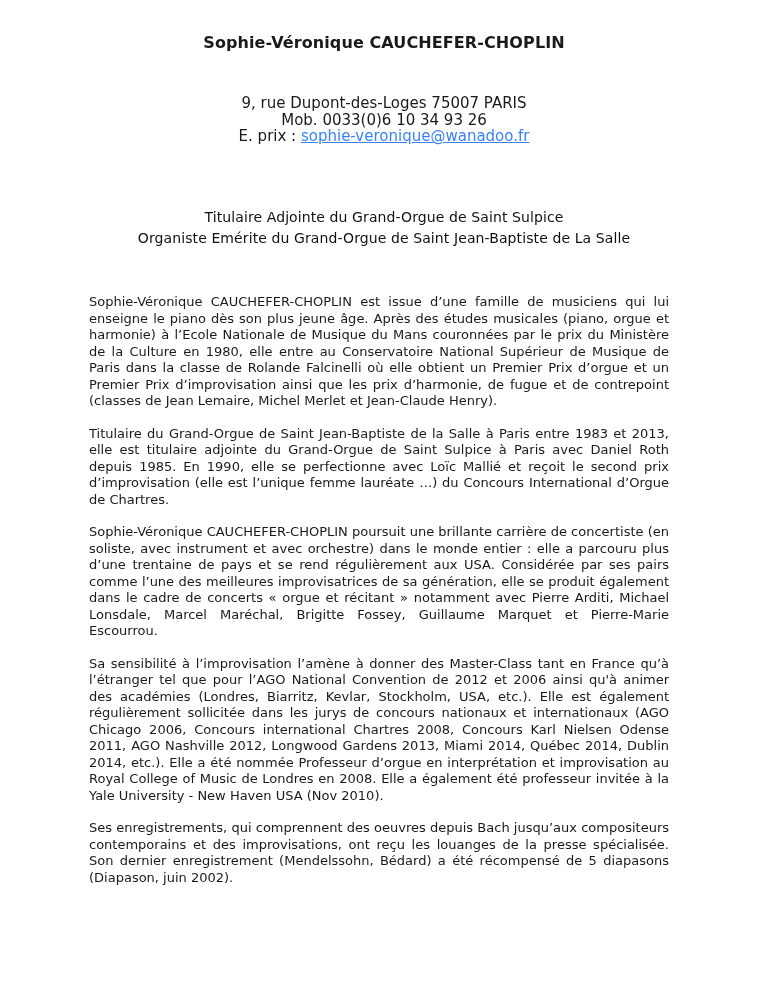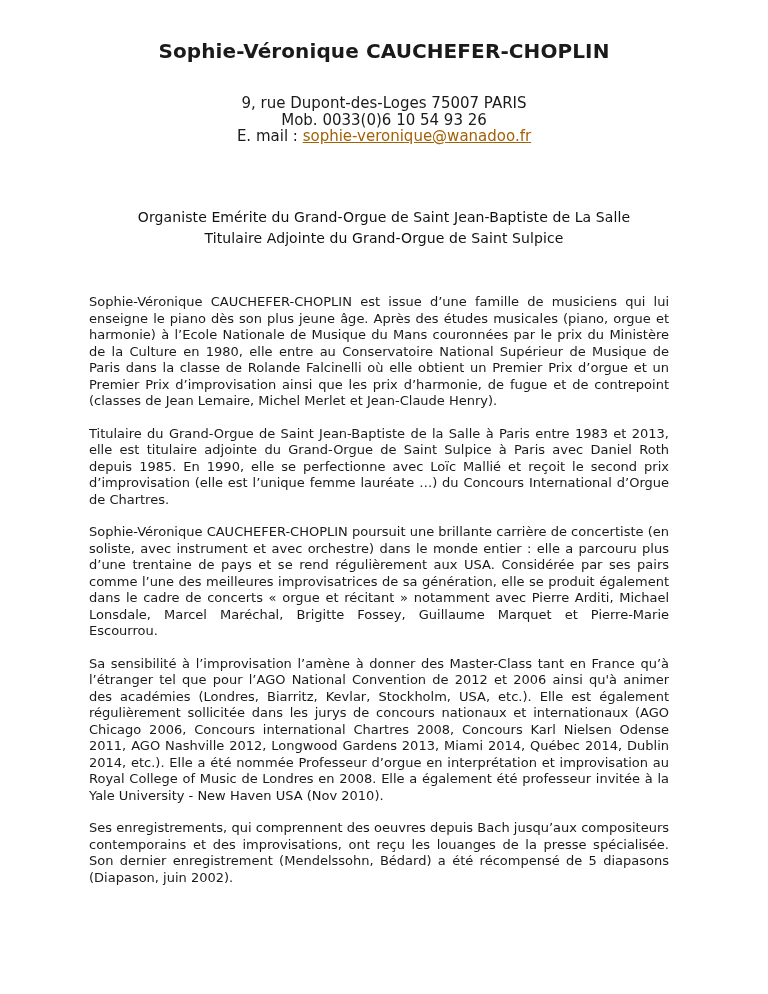--- a/index.html
+++ b/index.html
@@ -20,23 +20,22 @@
       left: 0; top: 0;
       width: 768px;
       height: 994px;
     }
     .name-title {
       position: absolute;
       top: 33px;
       left: 0; right: 0;
       text-align: center;
       font-weight: bold;
-      font-size: 20px;
+      font-size: 16px;
       letter-spacing: 0.1px;
-      margin-top: 6px;
     }
     .contact {
       position: absolute;
       top: 95px;
       left: 0; right: 0;
       text-align: center;
       font-size: 15px;
       line-height: 16.5px;
     }
     .contact a {
@@ -70,27 +69,27 @@
   </style>
 </head>
 <body>
 
 <div class="page">
 
   <div class="name-title">Sophie-Véronique CAUCHEFER-CHOPLIN</div>
 
   <div class="contact">
     <div>9, rue Dupont-des-Loges 75007 PARIS</div>
-    <div>Mob. 0033(0)6 10 54 93 26</div>
-    <div><span>E. mail : </span><a href="mailto:sophie-veronique@wanadoo.fr" style="color: #a16207;">sophie-veronique@wanadoo.fr</a></div>
+    <div>Mob. 0033(0)6 10 34 93 26</div>
+    <div><span>E. prix : </span><a href="mailto:sophie-veronique@wanadoo.fr" style="color: #3b82f6;">sophie-veronique@wanadoo.fr</a></div>
   </div>
 
   <div class="titles">
+    <div>Titulaire Adjointe du Grand-Orgue de Saint Sulpice</div>
     <div>Organiste Emérite du Grand-Orgue de Saint Jean-Baptiste de La Salle</div>
-    <div>Titulaire Adjointe du Grand-Orgue de Saint Sulpice</div>
   </div>
 
   <div class="body-text">
     <p>Sophie-Véronique CAUCHEFER-CHOPLIN est issue d’une famille de musiciens qui lui enseigne le piano dès son plus jeune âge. Après des études musicales (piano, orgue et harmonie) à l’Ecole Nationale de Musique du Mans couronnées par le prix du Ministère de la Culture en 1980, elle entre au Conservatoire National Supérieur de Musique de Paris dans la classe de Rolande Falcinelli où elle obtient un Premier Prix d’orgue et un Premier Prix d’improvisation ainsi que les prix d’harmonie, de fugue et de contrepoint (classes de Jean Lemaire, Michel Merlet et Jean-Claude Henry).</p>
     <p>Titulaire du Grand-Orgue de Saint Jean-Baptiste de la Salle à Paris entre 1983 et 2013, elle est titulaire adjointe du Grand-Orgue de Saint Sulpice à Paris avec Daniel Roth depuis 1985. En 1990, elle se perfectionne avec Loïc Mallié et reçoit le second prix d’improvisation (elle est l’unique femme lauréate …) du Concours International d’Orgue de Chartres.</p>
     <p>Sophie-Véronique CAUCHEFER-CHOPLIN poursuit une brillante carrière de concertiste (en soliste, avec instrument et avec orchestre) dans le monde entier : elle a parcouru plus d’une trentaine de pays et se rend régulièrement aux USA. Considérée par ses pairs comme l’une des meilleures improvisatrices de sa génération, elle se produit également dans le cadre de concerts « orgue et récitant » notamment avec Pierre Arditi, Michael Lonsdale, Marcel Maréchal, Brigitte Fossey, Guillaume Marquet et Pierre-Marie Escourrou.</p>
     <p>Sa sensibilité à l’improvisation l’amène à donner des Master-Class tant en France qu’à l’étranger tel que pour l’AGO National Convention de 2012 et 2006 ainsi qu'à animer des académies (Londres, Biarritz, Kevlar, Stockholm, USA, etc.). Elle est également régulièrement sollicitée dans les jurys de concours nationaux et internationaux (AGO Chicago 2006, Concours international Chartres 2008, Concours Karl Nielsen Odense 2011, AGO Nashville 2012, Longwood Gardens 2013, Miami 2014, Québec 2014, Dublin 2014, etc.). Elle a été nommée Professeur d’orgue en interprétation et improvisation au Royal College of Music de Londres en 2008. Elle a également été professeur invitée à la Yale University - New Haven USA (Nov 2010).</p>
     <p>Ses enregistrements, qui comprennent des oeuvres depuis Bach jusqu’aux compositeurs contemporains et des improvisations, ont reçu les louanges de la presse spécialisée. Son dernier enregistrement (Mendelssohn, Bédard) a été récompensé de 5 diapasons (Diapason, juin 2002).</p>
   </div>
 

